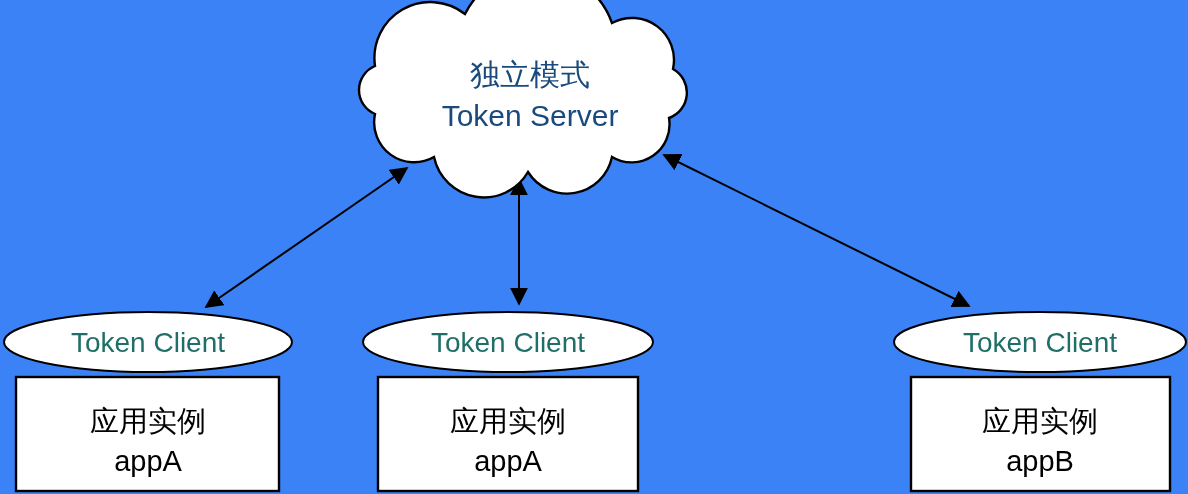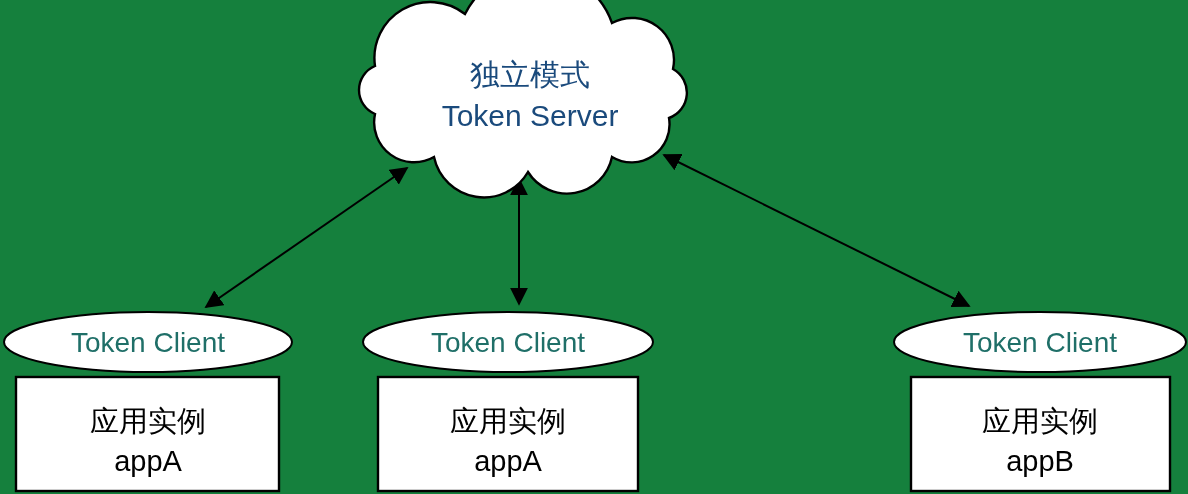--- a/index.html
+++ b/index.html
@@ -4,21 +4,21 @@
 <style>
   html, body {
     margin: 0;
     padding: 0;
     background: #ffffff;
   }
   .stage {
     position: relative;
     width: 1188px;
     height: 494px;
-    background: #15803d;
+    background: #3b82f6;
     overflow: hidden;
     font-family: "Liberation Sans", sans-serif;
   }
   svg text {
     font-family: "Liberation Sans", sans-serif;
   }
   .server-text {
     fill: #1A4A7C;
     font-size: 30px;
     text-anchor: middle;

